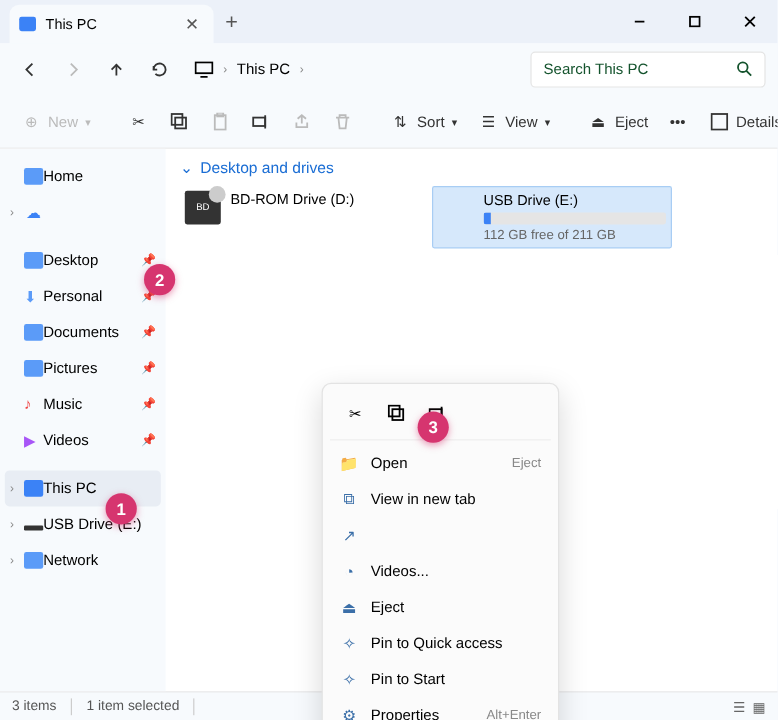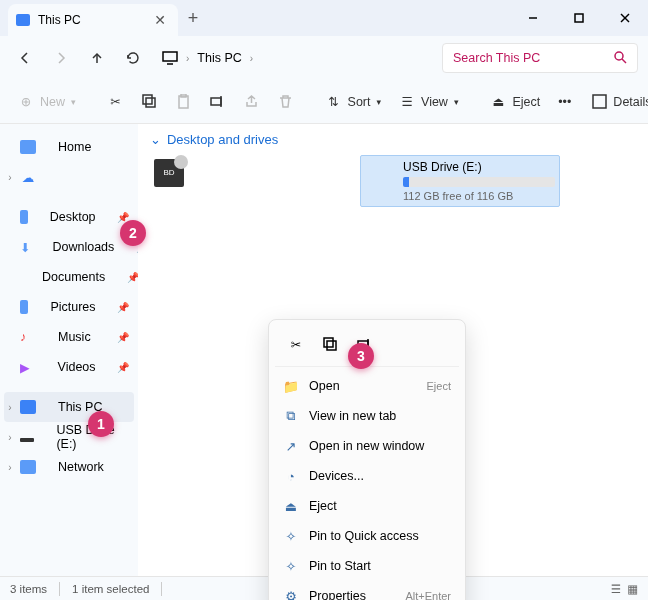--- a/index.html
+++ b/index.html
@@ -15,35 +15,35 @@
 .wincontrols { margin-left: auto; display: flex; }
 .winbtn { width: 46px; height: 36px; display: flex; align-items: center; justify-content: center; font-size: 12px; }
 .winbtn svg { width: 10px; height: 10px; }
 
 
 .navbar { display: flex; align-items: center; height: 44px; background: #f7fafd; padding: 0 10px; gap: 6px; }
 .navbtn { width: 30px; height: 30px; display: flex; align-items: center; justify-content: center; color: #333; border-radius: 4px; }
 .navbtn.dis { color: #bbb; }
 .addrpath { display: flex; align-items: center; gap: 8px; font-size: 12.5px; flex: 1; padding-left: 8px; }
 .chev { color: #888; font-size: 10px; }
-.searchbox { width: 196px; height: 30px; background: #fff; border: 1px solid #e5e5e5; border-radius: 4px; display: flex; align-items: center; padding: 0 10px; font-size: 12.5px; color: #be185d; margin-left: 32px; }
+.searchbox { width: 196px; height: 30px; background: #fff; border: 1px solid #e5e5e5; border-radius: 4px; display: flex; align-items: center; padding: 0 10px; font-size: 12.5px; color: #14532d; margin-left: 32px; }
 .searchbox .sicon { margin-left: auto; }
 
 
 .toolbar { display: flex; align-items: center; height: 44px; background: #f7fafd; padding: 0 10px; gap: 2px; border-bottom: 1px solid #e8e8e8;}
 .tbbtn { height: 30px; display: flex; align-items: center; justify-content: center; padding: 0 8px; font-size: 12.5px; color: #333; border-radius: 4px; gap: 6px; }
 .tbbtn.dis { color: #bbb; }
 .tbsep { width: 1px; height: 20px; background: #ddd; margin: 0 6px; }
 .spacer { flex: 1; }
 .tbicon { width: 16px; height: 16px; display:inline-flex; align-items:center; justify-content:center;}
 
 
 .content { display: flex; flex: 1; background: #fff; position: relative; }
 .sidebar { width: 138px; background: #f7fafd; padding: 8px 0; font-size: 12.5px; overflow:hidden; }
-.sbitem { display: flex; align-items: center; height: 30px; padding: 0 8px 0 20px; gap: 22px; position: relative; }
+.sbitem { display: flex; align-items: center; height: 30px; padding: 0 8px 0 20px; gap: 0; position: relative; }
 .sbitem.sel { background: #e8edf4; border-radius: 4px; margin: 0 4px; padding-left: 16px;}
 .sbitem .exp { position: absolute; left: 4px; font-size: 10px; color: #888; width: 12px; text-align:center;}
 .sbitem.sel .exp { left: 0px; }
 .sbicon { width: 16px; height: 14px; display:inline-block; }
 .sbicon.home { background: #5b9bf8; border-radius: 2px; }
 .sbicon.gallery { background: linear-gradient(135deg,#5b9bf8,#7bb3f9); border-radius: 2px; }
 .sbicon.cloud {color:#3b82f6; width:16px; text-align:center;}
 .sbicon.desktop { background:#5b9bf8; border-radius:2px;}
 .sbicon.down { color:#5b9bf8; }
 .sbicon.docs { background:#5b9bf8; border-radius:2px;}
@@ -252,21 +252,21 @@
           <span class="sbicon cloud">☁</span>
         </div>
       <div class="sbgroup-sep"></div>
       <div class="sbitem">
           <span class="sbicon desktop"></span>
           <span>Desktop</span>
           <span class="pin">📌</span>
         </div>
       <div class="sbitem">
           <span class="sbicon down">⬇</span>
-          <span>Downloads</span>
+          <span>Personal</span>
           <span class="pin">📌</span>
         </div>
       <div class="sbitem">
           <span class="sbicon docs"></span>
           <span>Documents</span>
           <span class="pin">📌</span>
         </div>
       <div class="sbitem">
           <span class="sbicon pics"></span>
           <span>Pictures</span>
@@ -302,33 +302,36 @@
 
     <div class="main">
       <div class="section-hdr">
         <span style="color:#1a6dd4">⌄</span>
         <span>Desktop and drives</span>
       </div>
       <div class="drives">
         <div class="drive" style="width:170px">
           <div class="dicon bd">
               <span style="padding-bottom:2px">BD</span>
+            </div>
+          <div class="dinfo">
+              <div class="dname">BD-ROM Drive (D:)</div>
             </div>
         </div>
         <div class="drive sel">
           <div class="dicon usb-big">
               <div class="top"></div>
               <div class="bot"></div>
             </div>
           <div class="dinfo">
             <div class="dname">USB Drive (E:)</div>
             <div class="dbar">
                 <div class="dbar-fill" style="width:4%"></div>
               </div>
-            <div class="dfree">112 GB free of 116 GB</div>
+            <div class="dfree">112 GB free of 211 GB</div>
           </div>
         </div>
       </div>
     </div>
 
     <div class="ctxmenu">
       <div class="ctx-icons">
         <div class="ctx-ibtn">
             <span>✂</span>
           </div>
@@ -349,25 +352,24 @@
           <span class="cicon">📁</span>
           <span>Open</span>
           <span class="shortcut">Eject</span>
         </div>
       <div class="ctx-item">
           <span class="cicon">⧉</span>
           <span>View in new tab</span>
         </div>
       <div class="ctx-item">
           <span class="cicon">↗</span>
-          <span>Open in new window</span>
         </div>
       <div class="ctx-item">
           <span class="cicon">◔</span>
-          <span>Devices...</span>
+          <span>Videos...</span>
         </div>
       <div class="ctx-item">
           <span class="cicon">⏏</span>
           <span>Eject</span>
         </div>
       <div class="ctx-item">
           <span class="cicon">✧</span>
           <span>Pin to Quick access</span>
         </div>
       <div class="ctx-item">

